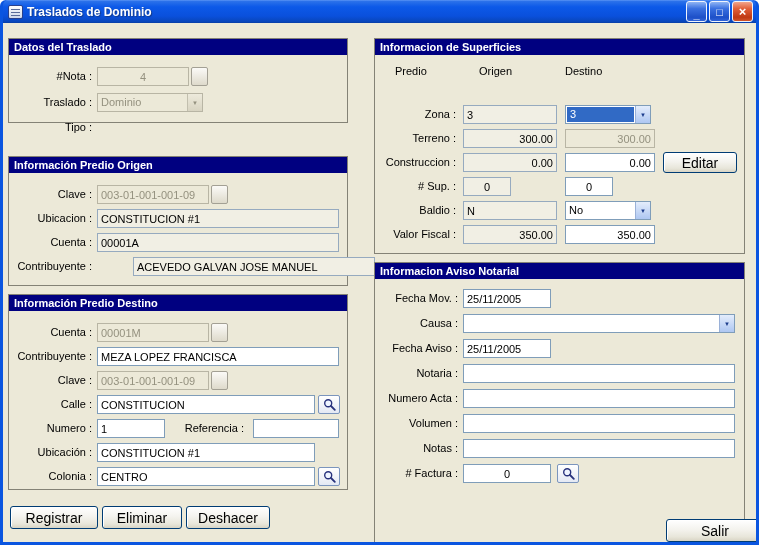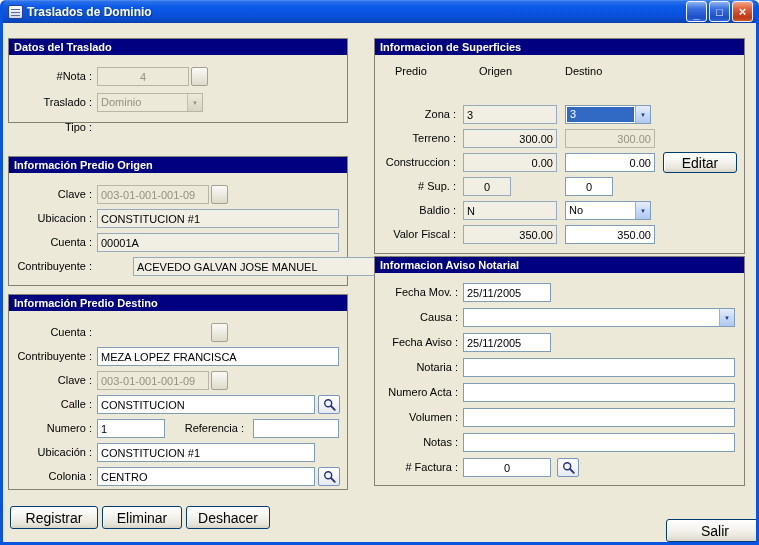--- a/index.html
+++ b/index.html
@@ -102,20 +102,21 @@
       <div class="row" style="top:100px">
         <span class="lbl" style="width:88px">Contribuyente :</span>
         <input class="fld ro" style="left: 88px; width: 242px; margin-left: 36px;" readonly="" value="ACEVEDO GALVAN JOSE MANUEL">
       </div>
     </div>
 
     <div class="grp" style="left:5px;top:271px;width:340px;height:196px">
       <div class="ghdr">Información Predio Destino</div>
       <div class="row" style="top:28px">
         <span class="lbl" style="width:88px">Cuenta :</span>
+        <input class="fld dis" style="left: 88px; width: 112px;" readonly="" value="00001M">
         <span class="mini" style="left:202px"></span>
       </div>
       <div class="row" style="top:52px">
         <span class="lbl" style="width:88px">Contribuyente :</span>
         <input class="fld" style="left: 88px; width: 242px;" value="MEZA LOPEZ FRANCISCA">
       </div>
       <div class="row" style="top:76px">
         <span class="lbl" style="width:88px">Clave :</span>
         <input class="fld dis" style="left: 88px; width: 112px;" readonly="" value="003-01-001-001-09">
         <span class="mini" style="left:202px"></span>
@@ -191,21 +192,21 @@
           <span class="carrow">▼</span>
         </div>
       </div>
       <div class="row" style="top:186px">
         <span class="lbl" style="width:86px">Valor Fiscal :</span>
         <input class="fld ro num" style="left: 88px; width: 94px;" readonly="" value="350.00">
         <input class="fld num" style="left: 190px; width: 90px;" value="350.00">
       </div>
     </div>
 
-    <div class="grp" style="left:371px;top:233px;width:371px;height:230px">
+    <div class="grp" style="left:371px;top:239px;width:371px;height:284px">
       <div class="ghdr">Informacion Aviso Notarial</div>
       <div class="row" style="top:26px">
         <span class="lbl" style="width:88px">Fecha Mov. :</span>
         <input class="fld" style="left: 88px; width: 88px;" value="25/11/2005">
       </div>
       <div class="row" style="top:51px">
         <span class="lbl" style="width:88px">Causa :</span>
         <div class="combo" style="left:88px;width:272px">
           <span class="ctext"></span>
           <span class="carrow">▼</span>

